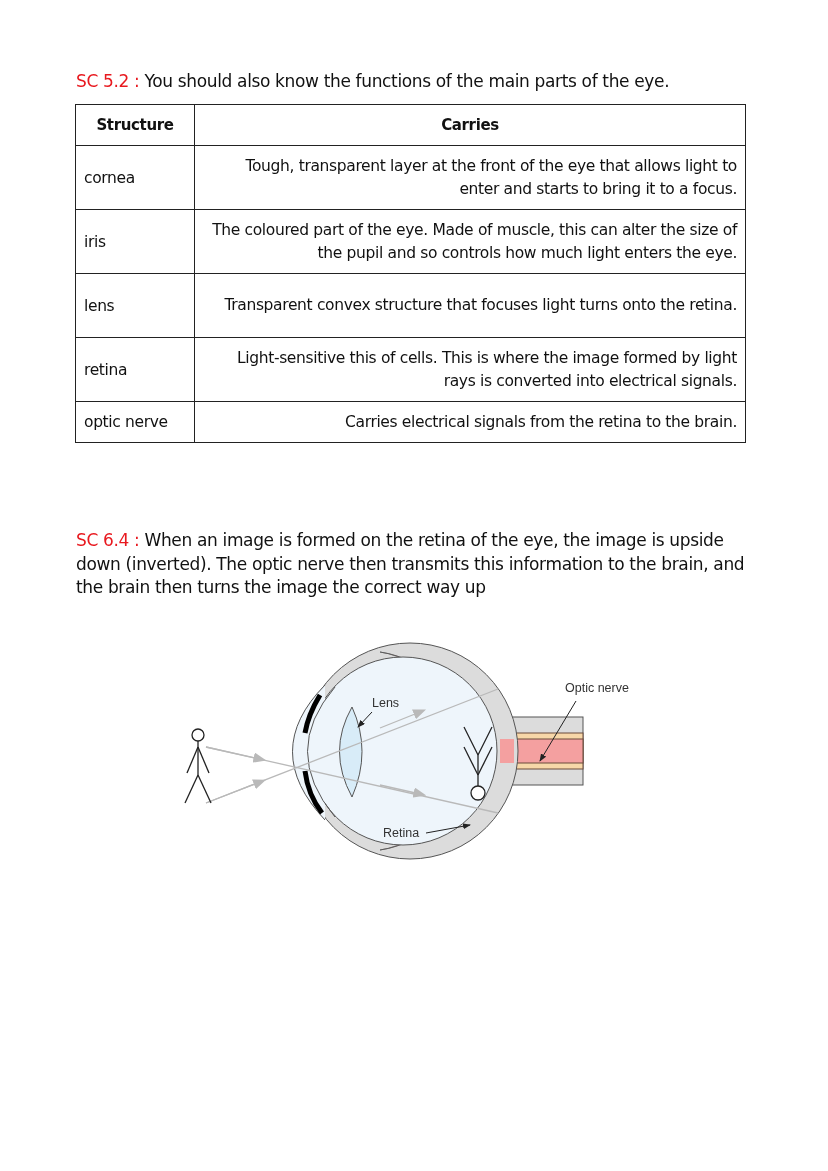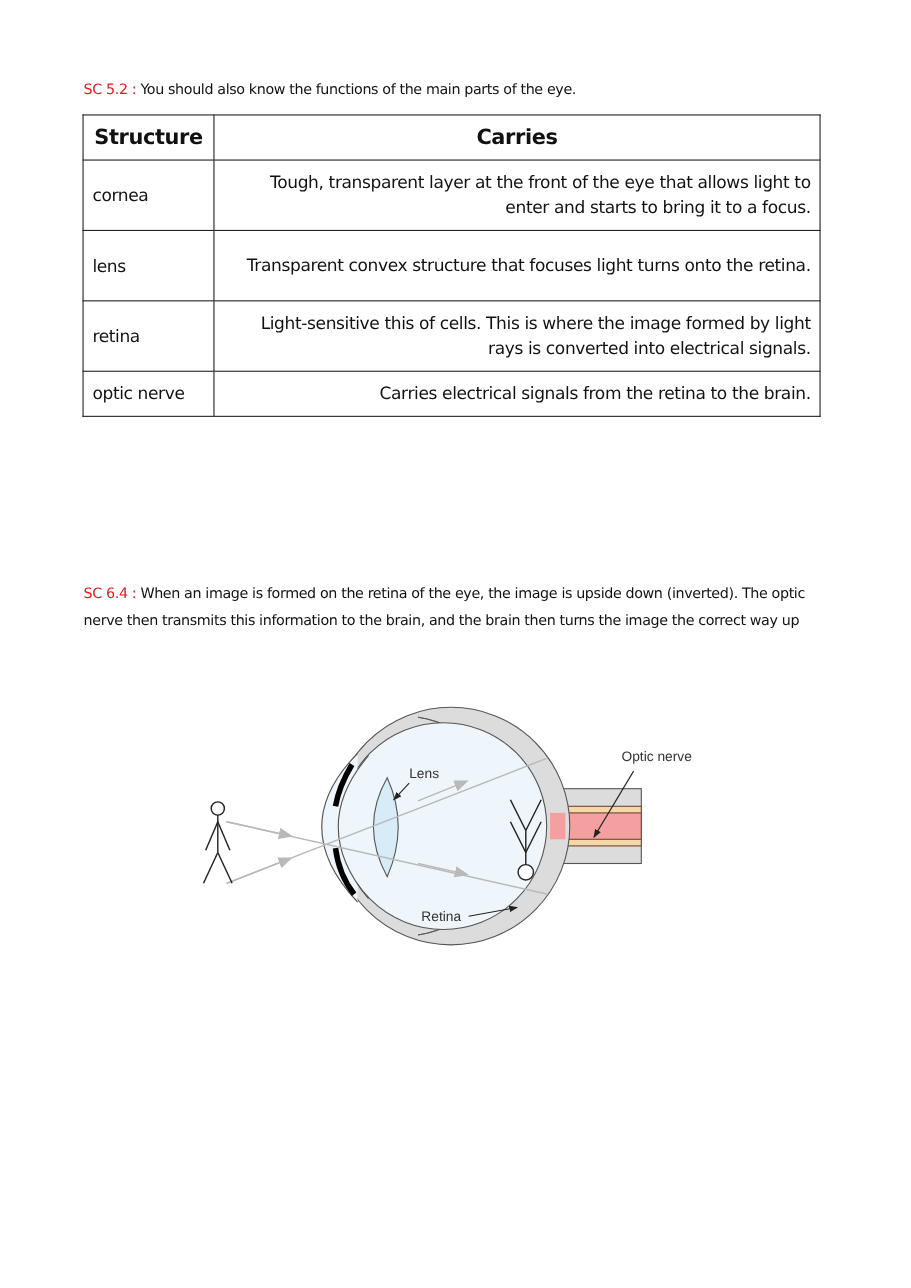--- a/index.html
+++ b/index.html
@@ -1,35 +1,35 @@
 <!DOCTYPE html>
 <html><head>
 <meta charset="utf-8">
 <style>
   html, body { margin: 0; padding: 0; background: #ffffff; }
   body {
     width: 828px; height: 1171px; position: relative; overflow: hidden;
     font-family: "DejaVu Sans", sans-serif; color: #111;
   }
   .para {
-    position: absolute; left: 76px; font-size: 13px; line-height: 23.5px;
+    position: absolute; left: 76px; font-size: 17px; line-height: 23.5px;
     letter-spacing: -0.35px;
   }
   .sc-label { color: #e8191f; }
   #p1 { top: 70px; width: 700px; }
   #p2 { top: 529px; width: 690px; }
 
   table.structures {
     position: absolute; left: 75px; top: 104px; width: 671px;
     border-collapse: collapse; font-size: 15.5px; letter-spacing: -0.35px;
   }
   table.structures th, table.structures td {
     border: 1.3px solid #222; padding: 0 8px; vertical-align: middle;
   }
-  table.structures th { font-weight: bold; height: 40px; font-size: 19px; }
+  table.structures th { font-weight: bold; height: 40px; font-size: 15px; }
   table.structures td.struct { width: 102px; }
   table.structures td.func { text-align: right; line-height: 23px; }
   tr.two { height: 64px; }
   tr.one { height: 41px; }
 
   #eye-diagram { position: absolute; left: 130px; top: 615px; width: 520px; height: 275px; }
   .diag-label { font-family: "Liberation Sans", sans-serif; font-size: 12.5px; fill: #333; }
 </style>
 </head>
 <body>
@@ -40,20 +40,24 @@
   <thead>
     <tr>
       <th>Structure</th>
       <th>Carries</th>
     </tr>
   </thead>
   <tbody>
     <tr class="two">
       <td class="struct">cornea</td>
       <td class="func">Tough, transparent layer at the front of the eye that allows light to enter and starts to bring it to a focus.</td>
+    </tr>
+    <tr class="two">
+      <td class="struct">iris</td>
+      <td class="func">The coloured part of the eye. Made of muscle, this can alter the size of the pupil and so controls how much light enters the eye.</td>
     </tr>
     <tr class="two">
       <td class="struct">lens</td>
       <td class="func">Transparent convex structure that focuses light turns onto the retina.</td>
     </tr>
     <tr class="two">
       <td class="struct">retina</td>
       <td class="func">Light-sensitive this of cells. This is where the image formed by light rays is converted into electrical signals.</td>
     </tr>
     <tr class="one">

